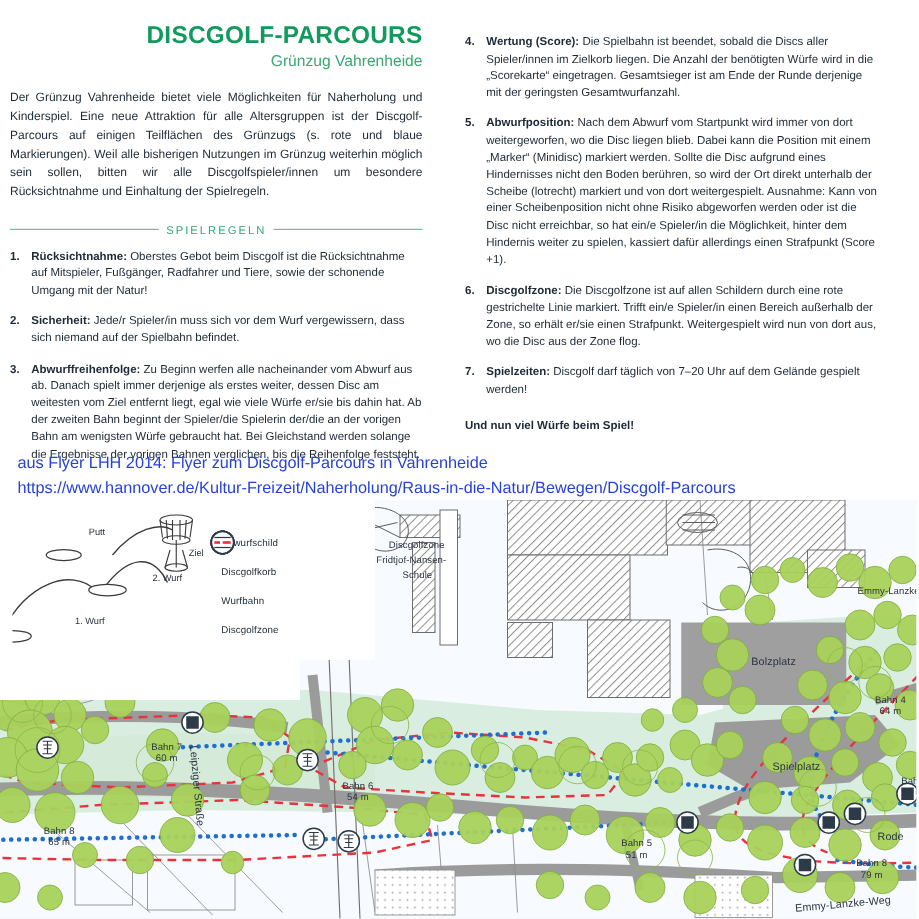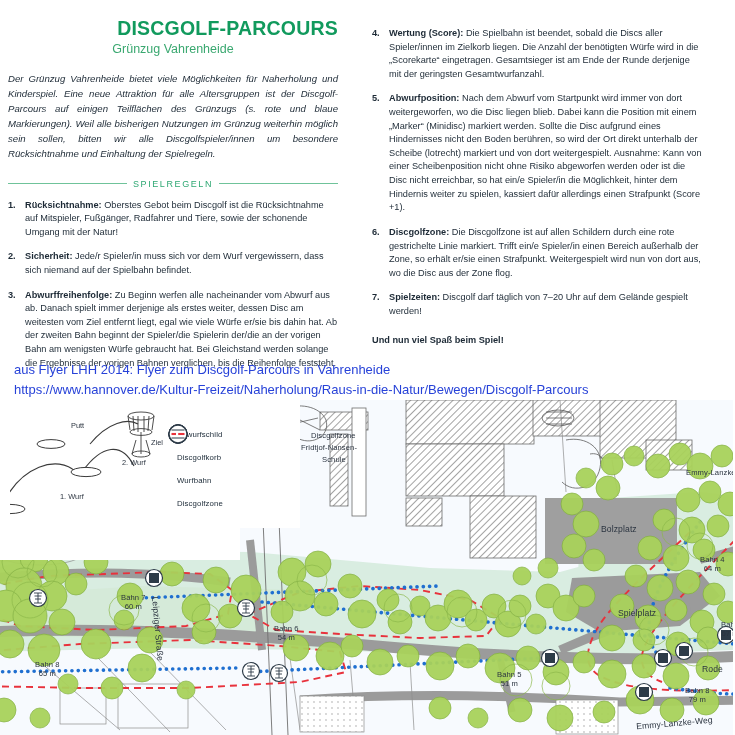--- a/index.html
+++ b/index.html
@@ -16,24 +16,24 @@
   .toparea{position:absolute;left:0;top:0;width:735px;height:400px;background:#ffffff;}
   .cols{position:absolute;left:0;top:0;width:735px;height:360px;}
   .col{position:absolute;top:0;width:330px;}
   .col.left{left:8px;}
   .col.right{left:372px;}
 
   .title{
     text-align:right;font-size:19.5px;font-weight:bold;color:#119a5d;
     letter-spacing:.2px;margin:18px 0 0 0;line-height:1.1;
   }
-  .subtitle{text-align:center;font-size:12.5px;color:#3aa870;margin:3px 0 0 0;font-weight:normal;}
+  .subtitle{text-align:right;font-size:12.5px;color:#3aa870;margin:3px 0 0 0;font-weight:normal;}
 
   .intro{
-    font-size:9.6px;line-height:1.55;margin:16px 0 0 0;text-align:justify;color:#1d2a36;font-style:italic;
+    font-size:9.6px;line-height:1.55;margin:16px 0 0 0;text-align:justify;color:#1d2a36;
   }
 
   .divider-wrap{display:flex;align-items:center;gap:6px;margin:17px 0 10px 0;}
   .divider-line{flex:1;height:1px;background:#6fc39a;}
   .divider-label{font-size:9px;letter-spacing:1.6px;color:#2fa873;font-weight:normal;white-space:nowrap;}
 
   ol.rules{list-style:none;margin:0;padding:0;}
   ol.rules li{
     position:relative;padding-left:17px;margin-bottom:11px;
     font-size:9.2px;line-height:1.48;text-align:left;color:#1d2a36;
@@ -124,21 +124,21 @@
           </li>
           <li>
             <span class="num">6.</span>
             <b>Discgolfzone:</b><span> Die Discgolfzone ist auf allen Schildern durch eine rote gestrichelte Linie markiert. Trifft ein/e Spieler/in einen Bereich außerhalb der Zone, so erhält er/sie einen Strafpunkt. Weitergespielt wird nun von dort aus, wo die Disc aus der Zone flog.</span>
           </li>
           <li>
             <span class="num">7.</span>
             <b>Spielzeiten:</b><span> Discgolf darf täglich von 7–20 Uhr auf dem Gelände gespielt werden!</span>
           </li>
         </ol>
-        <div class="closing">Und nun viel Spaß beim Spiel!</div>
+        <div class="closing">Und nun viel Würfe beim Spiel!</div>
       </div>
 
     </div>
 
     <div class="source">
       <span>aus Flyer LHH 2014: Flyer zum Discgolf-Parcours in Vahrenheide</span>
       <span class="l2">https://www.hannover.de/Kultur-Freizeit/Naherholung/Raus-in-die-Natur/Bewegen/Discgolf-Parcours</span>
     </div>
   </div>
 

